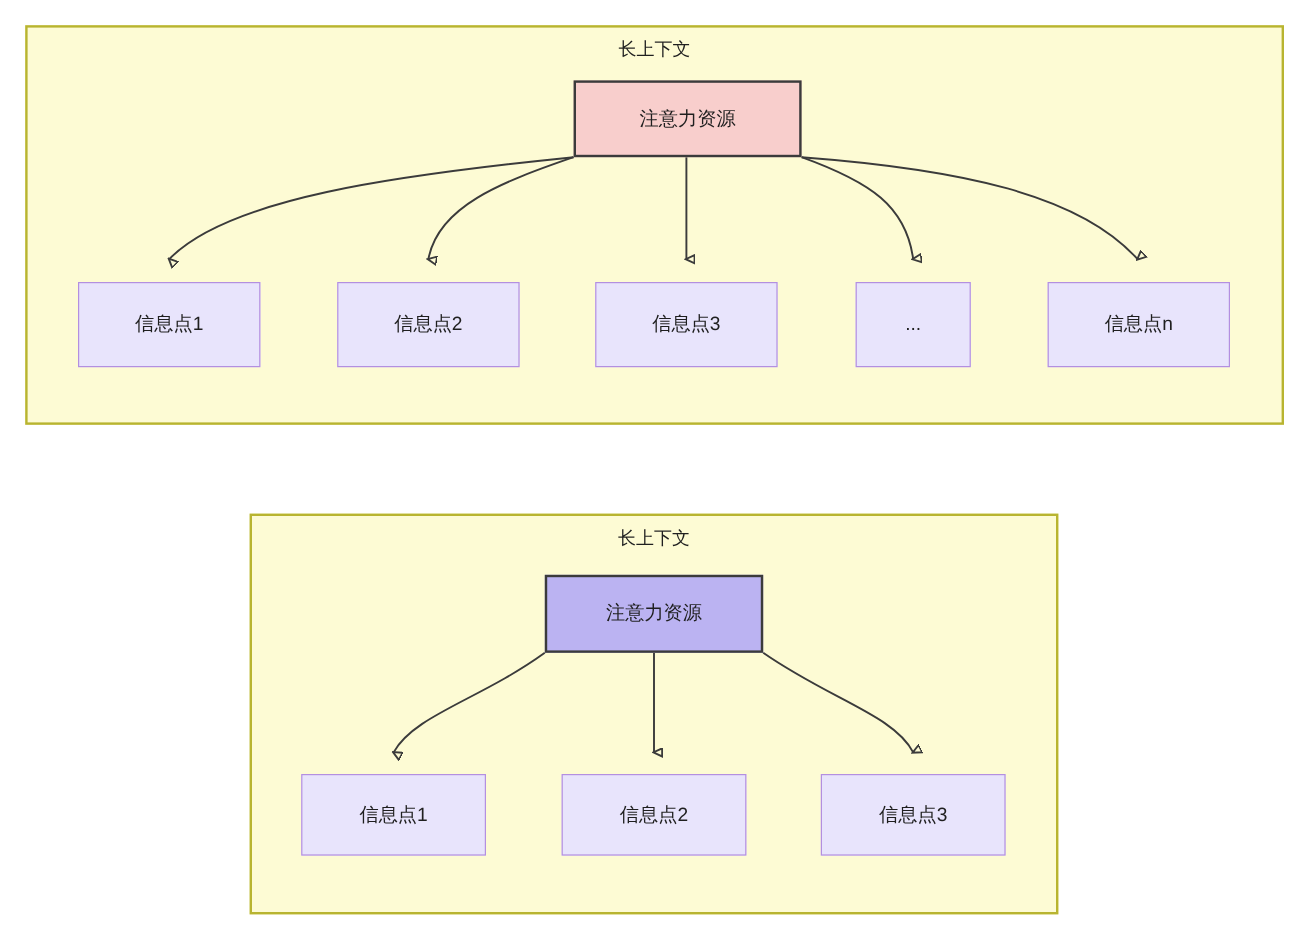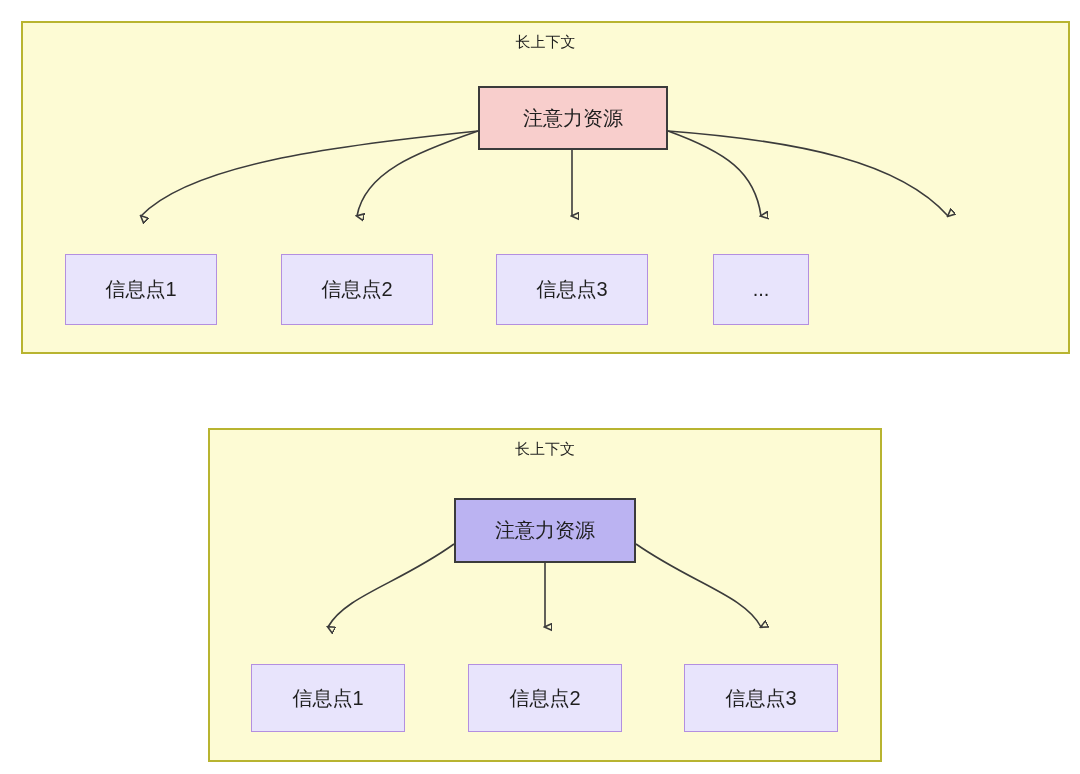--- a/index.html
+++ b/index.html
@@ -50,24 +50,23 @@
     color: #1f1f1f;
     line-height: 20px;
     white-space: nowrap;
   }
   .node {
     position: absolute;
     box-sizing: border-box;
     display: flex;
     align-items: center;
     justify-content: center;
-    font-size: 20px;
+    font-size: 16px;
     color: #1f1f1f;
     white-space: nowrap;
-    margin-top: 19px;
   }
   .node-hub-pink {
     background: #f8cecc;
     border: 2px solid #3b3b3b;
   }
   .node-hub-blue {
     background: #bbb3f2;
     border: 2px solid #3b3b3b;
   }
   .node-leaf {
@@ -130,20 +129,23 @@
   </div>
   <div class="node node-leaf" style="left:281px; top:235px; width:152px; height:71px;">
     <span>信息点2</span>
   </div>
   <div class="node node-leaf" style="left:496px; top:235px; width:152px; height:71px;">
     <span>信息点3</span>
   </div>
   <div class="node node-leaf" style="left:713px; top:235px; width:96px; height:71px;">
     <span>...</span>
   </div>
+  <div class="node node-leaf" style="left:873px; top:235px; width:152px; height:71px;">
+    <span>信息点n</span>
+  </div>
 
   <div class="node node-hub-blue" style="left:454px; top:479px; width:182px; height:65px;">
     <span>注意力资源</span>
   </div>
 
   <div class="node node-leaf" style="left:251px; top:645px; width:154px; height:68px;">
     <span>信息点1</span>
   </div>
   <div class="node node-leaf" style="left:468px; top:645px; width:154px; height:68px;">
     <span>信息点2</span>

